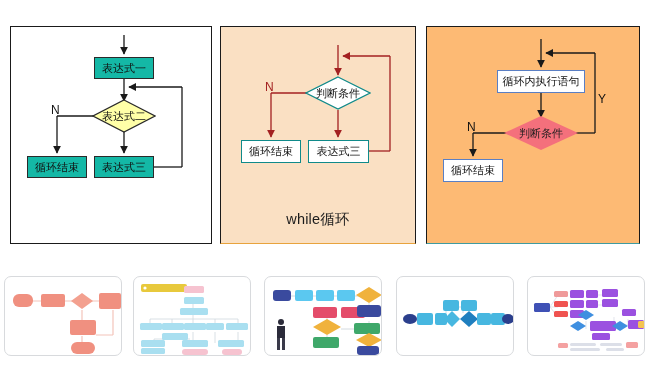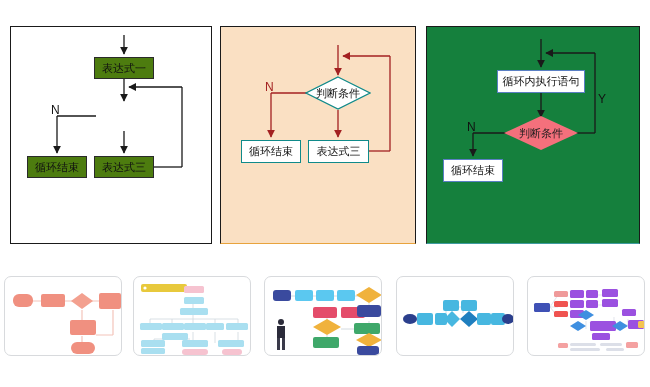--- a/index.html
+++ b/index.html
@@ -5,33 +5,33 @@
   html,body{margin:0;padding:0;}
   body{
     width:650px;height:387px;background:#ffffff;
     font-family:"Liberation Sans","DejaVu Sans",sans-serif;
     overflow:hidden;position:relative;
   }
   .panels{position:absolute;left:0;top:0;width:650px;height:265px;}
   .panel{position:absolute;top:26px;height:218px;box-sizing:border-box;}
   #panel-for{left:10px;width:202px;background:#ffffff;border:1.5px solid #1a1a1a;}
   #panel-while{left:220px;width:196px;background:#fae0c3;border:1.5px solid #1a1a1a;border-bottom-color:#e8a33d;}
-  #panel-dowhile{left:426px;width:214px;background:#15803d;border:1.5px solid #1a1a1a;border-bottom-color:#3f9ba0;}
+  #panel-dowhile{left:426px;width:214px;background:#fdba74;border:1.5px solid #1a1a1a;border-bottom-color:#3f9ba0;}
   .panel .caption{
     position:absolute;left:0;right:0;bottom:14px;text-align:center;
     font-size:14.5px;color:#1c1c1c;letter-spacing:.2px;
   }
   .stage{position:absolute;left:0;top:0;right:0;bottom:0;}
   .stage svg{position:absolute;left:0;top:0;}
 
   
   .node{position:absolute;box-sizing:border-box;display:flex;align-items:center;justify-content:center;
         font-size:11px;line-height:1;white-space:nowrap;}
   .nbox{border-width:1px;border-style:solid;}
-  .y-box{background:#4d7c0f;border-color:#2a2a2a;color:#111;}
+  .y-box{background:#14b8a6;border-color:#2a2a2a;color:#111;}
   .t-box{background:#ffffff;border-color:#0f8a8a;color:#111;}
   .b-box{background:#ffffff;border-color:#5a7fc4;color:#111;}
 
   .dia{position:absolute;display:flex;align-items:center;justify-content:center;
        font-size:11px;white-space:nowrap;color:#111;}
   .dia .shape{position:absolute;left:0;top:0;width:100%;height:100%;}
   .dia .lbl{position:relative;z-index:2;}
   .dia.red .lbl{color:#1d1d1d;}
 
   .mark{position:absolute;font-size:12px;color:#111;}
@@ -72,20 +72,26 @@
           <line x1="143" y1="140" x2="171" y2="140"></line>
           <line x1="171" y1="140" x2="171" y2="60"></line>
           <line x1="171" y1="60" x2="118" y2="60" marker-end="url(#ah-black)"></line>
         </g>
       </svg>
 
       <div class="node nbox y-box" style="left:83px;top:30px;width:60px;height:22px;">
         <span>表达式一</span>
       </div>
 
+      <div class="dia" style="left:81px;top:72px;width:64px;height:34px;">
+        <svg class="shape" viewBox="0 0 64 34" preserveAspectRatio="none">
+          <polygon points="32,1 63,17 32,33 1,17" fill="#ffffa8" stroke="#2a2a2a" stroke-width="1.2"></polygon>
+        </svg>
+        <span class="lbl">表达式二</span>
+      </div>
 
       <div class="node nbox y-box" style="left:83px;top:129px;width:60px;height:22px;">
         <span>表达式三</span>
       </div>
 
       <div class="node nbox y-box" style="left:16px;top:129px;width:60px;height:22px;">
         <span>循环结束</span>
       </div>
 
       <div class="mark" style="left:40px;top:76px;">N</div>
@@ -125,20 +131,21 @@
       <div class="node nbox t-box" style="left:20px;top:113px;width:60px;height:23px;">
         <span>循环结束</span>
       </div>
 
       <div class="node nbox t-box" style="left:87px;top:113px;width:61px;height:23px;">
         <span>表达式三</span>
       </div>
 
       <div class="mark red" style="left:44px;top:53px;">N</div>
     </div>
+    <div class="caption">while循环</div>
   </div>
 
   <div class="panel" id="panel-dowhile">
     <div class="stage">
       <svg width="212" height="195" viewBox="0 0 212 195">
         <g stroke="#1a1a1a" stroke-width="1.3" fill="none">
 
           <line x1="114" y1="12" x2="114" y2="40" marker-end="url(#ah-black)"></line>
 
           <line x1="114" y1="66" x2="114" y2="90" marker-end="url(#ah-black)"></line>

